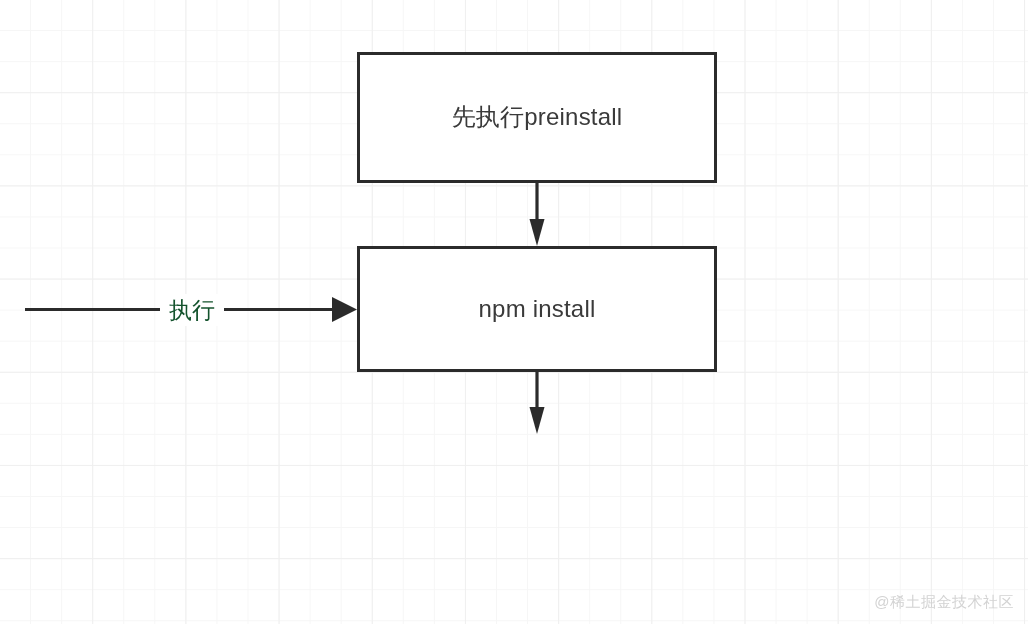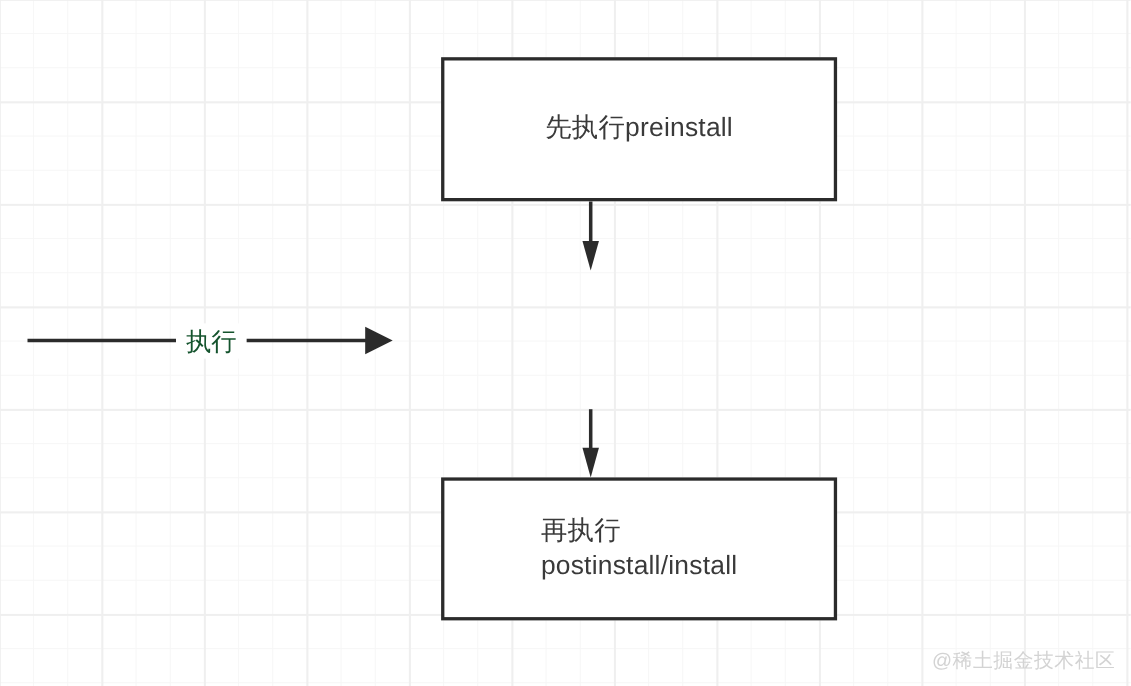--- a/index.html
+++ b/index.html
@@ -28,21 +28,21 @@
   }
 
   .node {
     position: absolute;
     box-sizing: border-box;
     border: 3px solid #2b2b2b;
     background: #ffffff;
     display: flex;
     align-items: center;
     justify-content: center;
-    margin-left: 44px;
+    text-align: center;
   }
   .node-label {
     color: #3a3a3a;
     font-size: 24px;
     line-height: 1.35;
     letter-spacing: 0.2px;
     white-space: pre-line;
   }
 
   #node-preinstall { left: 357px; top: 52px;  width: 360px; height: 131px; }
@@ -78,21 +78,21 @@
     font-size: 23px;
     line-height: 32px;
     text-align: center;
   }
 
   #watermark {
     position: absolute;
     right: 14px;
     bottom: 12px;
     color: #d3d3d3;
-    font-size: 18px;
+    font-size: 15px;
     letter-spacing: 0.5px;
     user-select: none;
   }
 </style>
 </head>
 <body>
 
 <div id="canvas">
 
   <svg class="edge-svg" viewBox="0 0 1028 624">
@@ -106,23 +106,22 @@
     <polygon class="edge-head" points="529.5,219 544.5,219 537,246"></polygon>
 
     <line class="edge-line" x1="537" y1="372" x2="537" y2="410"></line>
     <polygon class="edge-head" points="529.5,407 544.5,407 537,434"></polygon>
   </svg>
 
   <div class="node" id="node-preinstall">
     <span class="node-label">先执行preinstall</span>
   </div>
 
+  <div class="node" id="node-npm-install">
+    <span class="node-label">npm  install</span>
+  </div>
 
-  <div class="node" id="node-postinstall">
-    <span class="node-label">再执行
-postinstall/install</span>
-  </div>
 
   <div id="edge-label-exec">执行</div>
 
   <div id="watermark">@稀土掘金技术社区</div>
 
 </div>
 
 </body></html>

